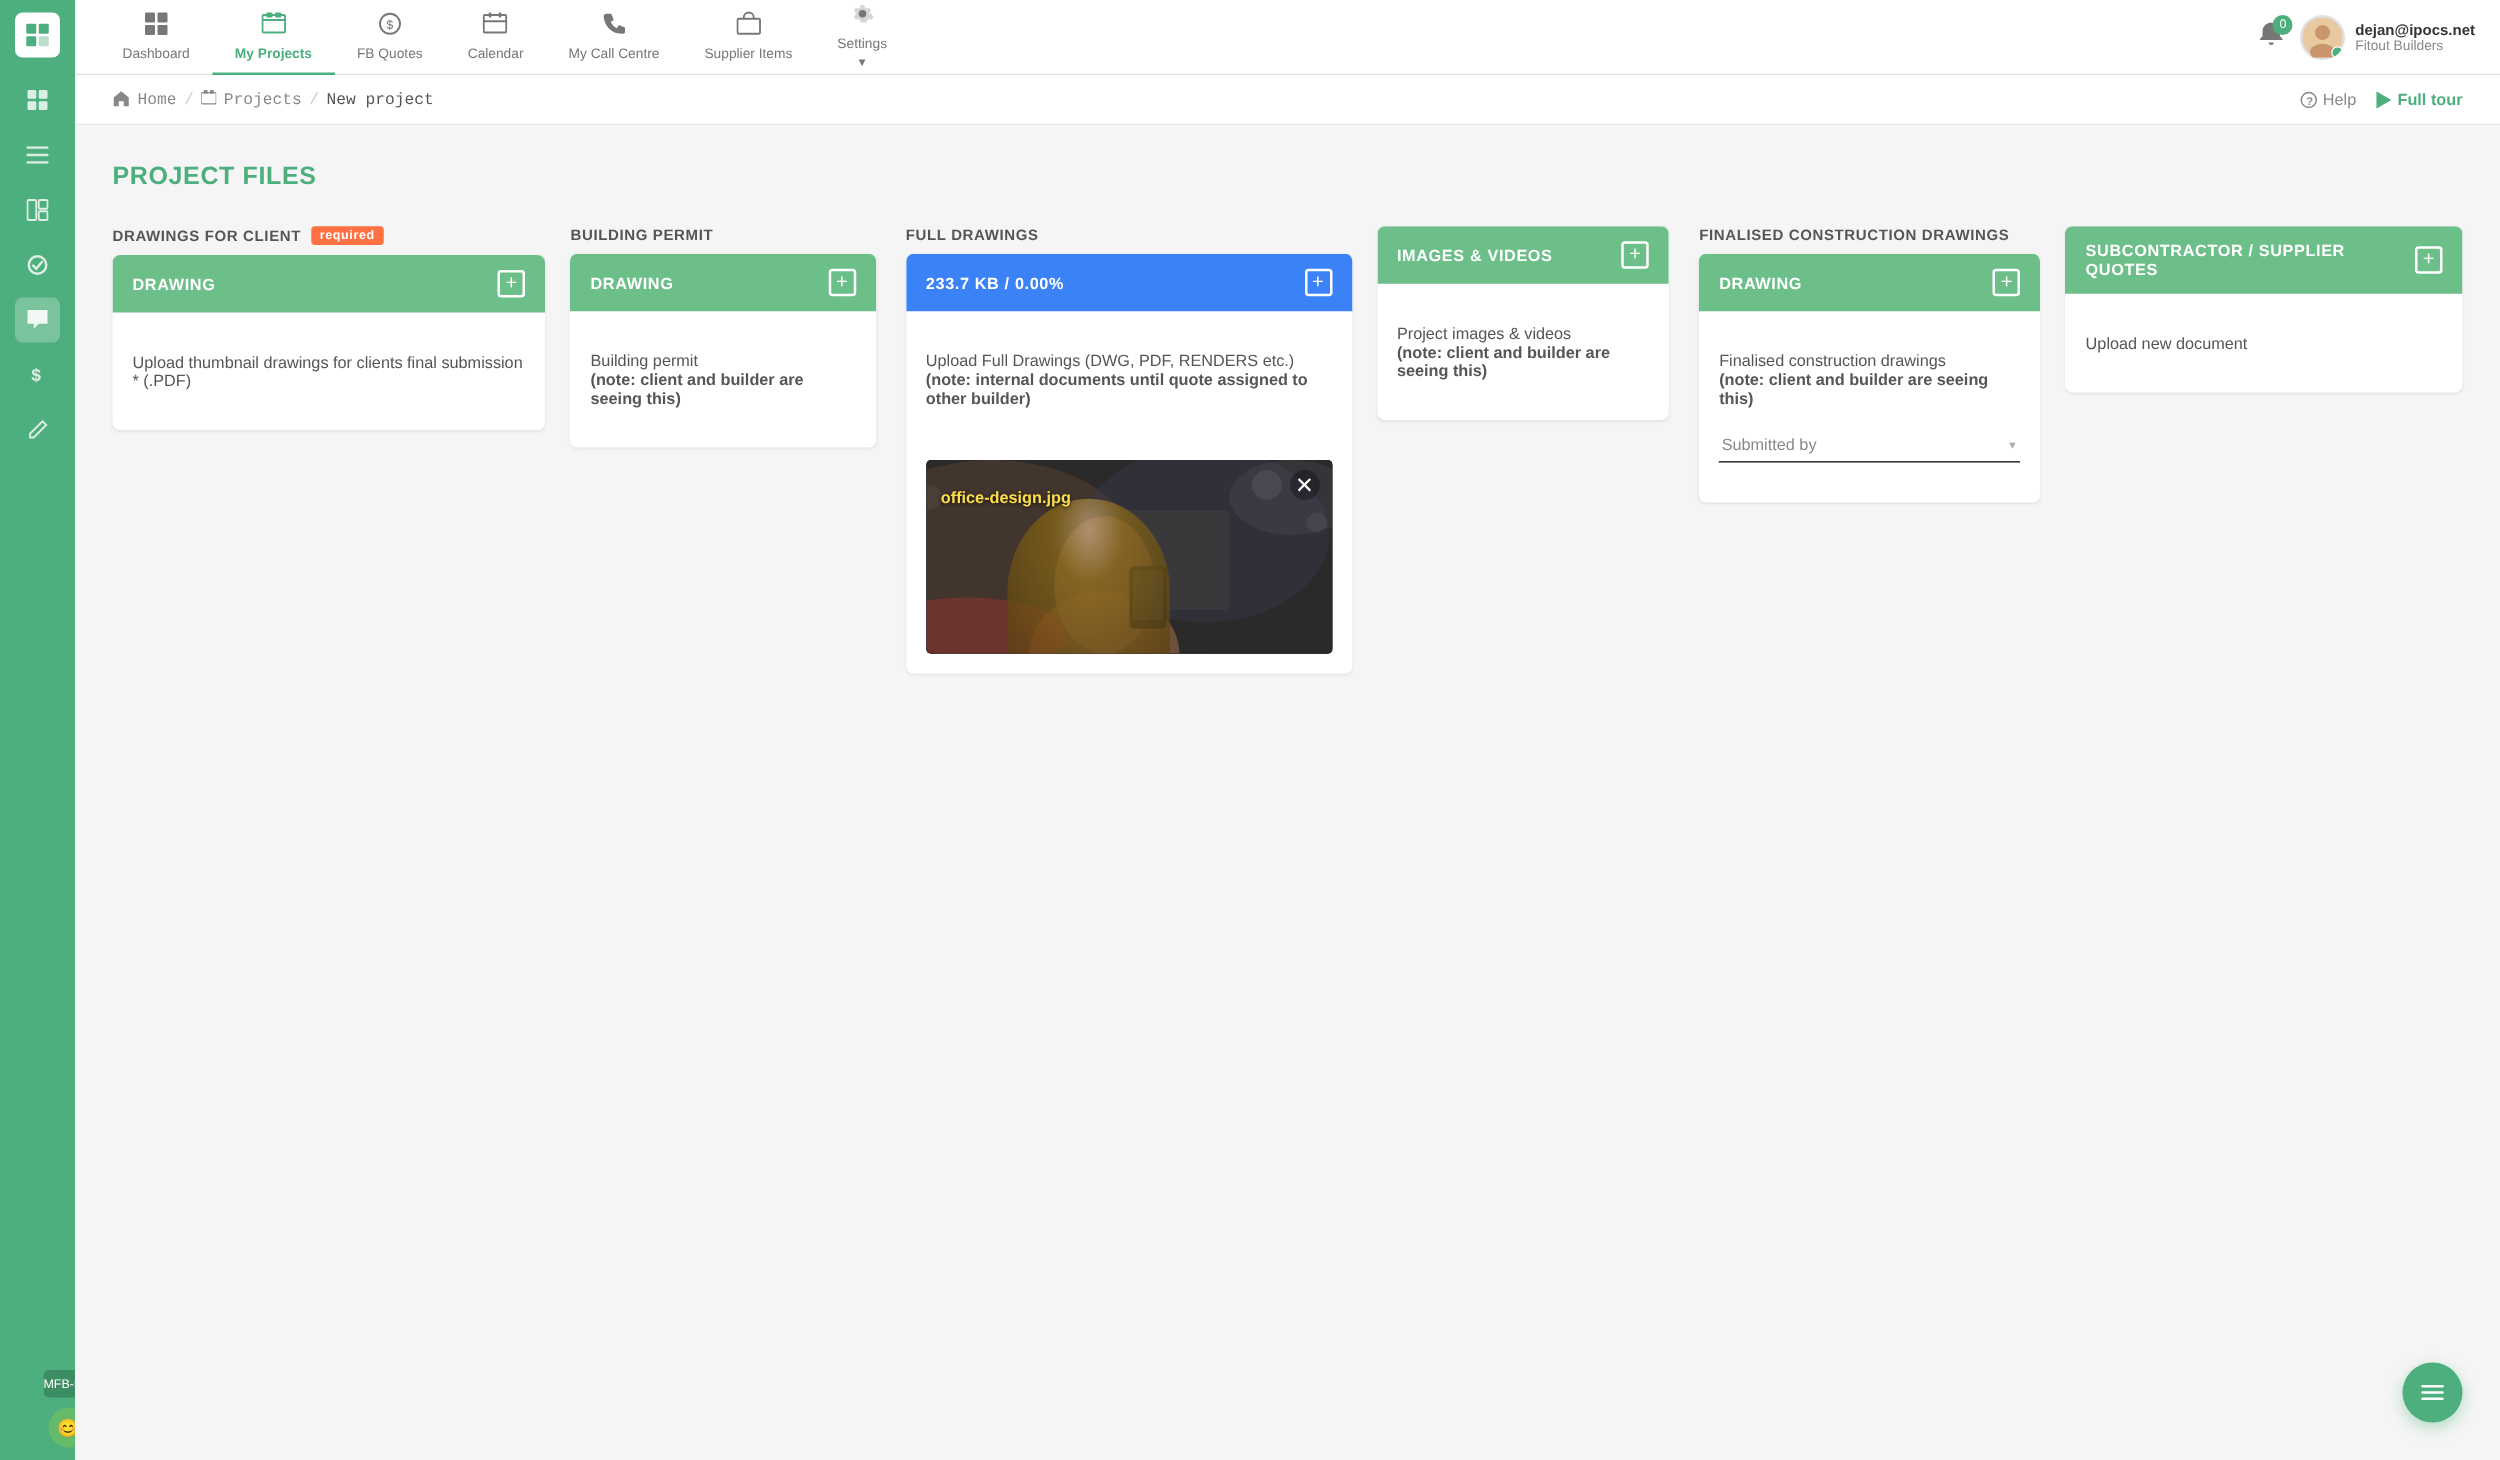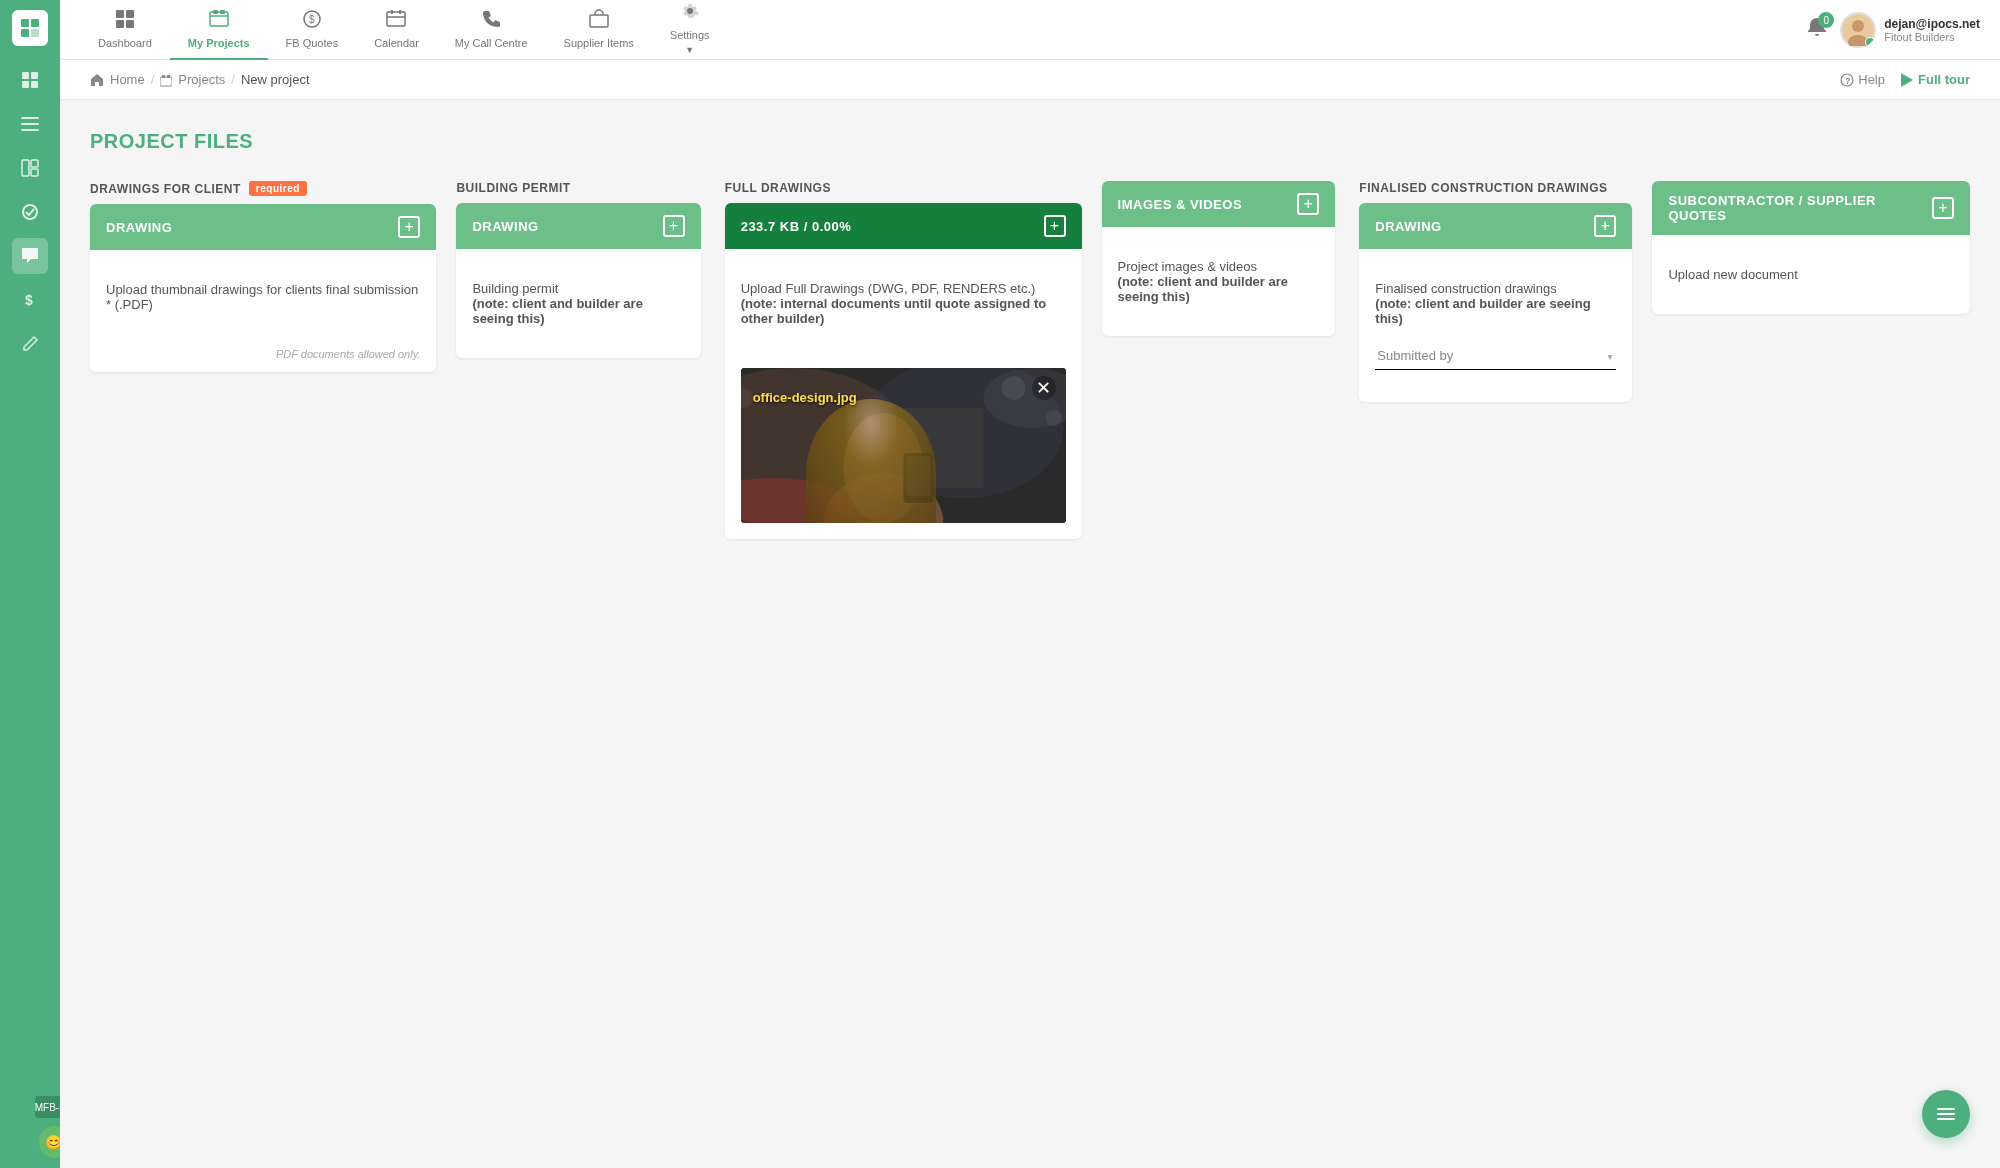--- a/index.html
+++ b/index.html
@@ -139,24 +139,25 @@
       border-bottom: 1px solid #e8e8e8;
       padding: 0 30px;
       height: 40px;
       display: flex;
       align-items: center;
       justify-content: space-between;
       flex-shrink: 0;
     }
     .breadcrumb {
       display: flex;
-      align-items: flex-end;
+      align-items: flex-start;
       gap: 6px;
       font-size: 13px;
       color: #888;
+      font-family: Liberation Mono, monospace;
     }
     .breadcrumb-sep { color: #ccc; }
     .breadcrumb-link { color: #888; cursor: pointer; }
     .breadcrumb-current { color: #555; }
     .breadcrumb-right {
       display: flex;
       align-items: center;
       gap: 16px;
     }
     .help-btn {
@@ -252,21 +253,21 @@
     .pdf-note {
       text-align: right;
       font-size: 11px;
       color: #aaa;
       font-style: italic;
       padding: 4px 16px 12px;
     }
 
     
     .full-drawings-card .card-header {
-      background: #15803d;
+      background: #3b82f6;
     }
     .image-preview {
       position: relative;
       margin: 10px 16px 16px;
       border-radius: 4px;
       overflow: hidden;
       height: 155px;
       background: #333;
     }
     .image-preview-title {
@@ -561,21 +562,20 @@
             <span class="required-badge">required</span>
           </div>
           <div class="card">
             <div class="card-header">
               <span>DRAWING</span>
               <div class="card-header-add">+</div>
             </div>
             <div class="card-body">
               <span>Upload thumbnail drawings for clients final submission * (.PDF)</span>
             </div>
-            <div class="pdf-note">PDF documents allowed only.</div>
           </div>
         </div>
 
         <div>
           <div class="section-label">
             <span>BUILDING PERMIT</span>
           </div>
           <div class="card">
             <div class="card-header">
               <span>DRAWING</span>

